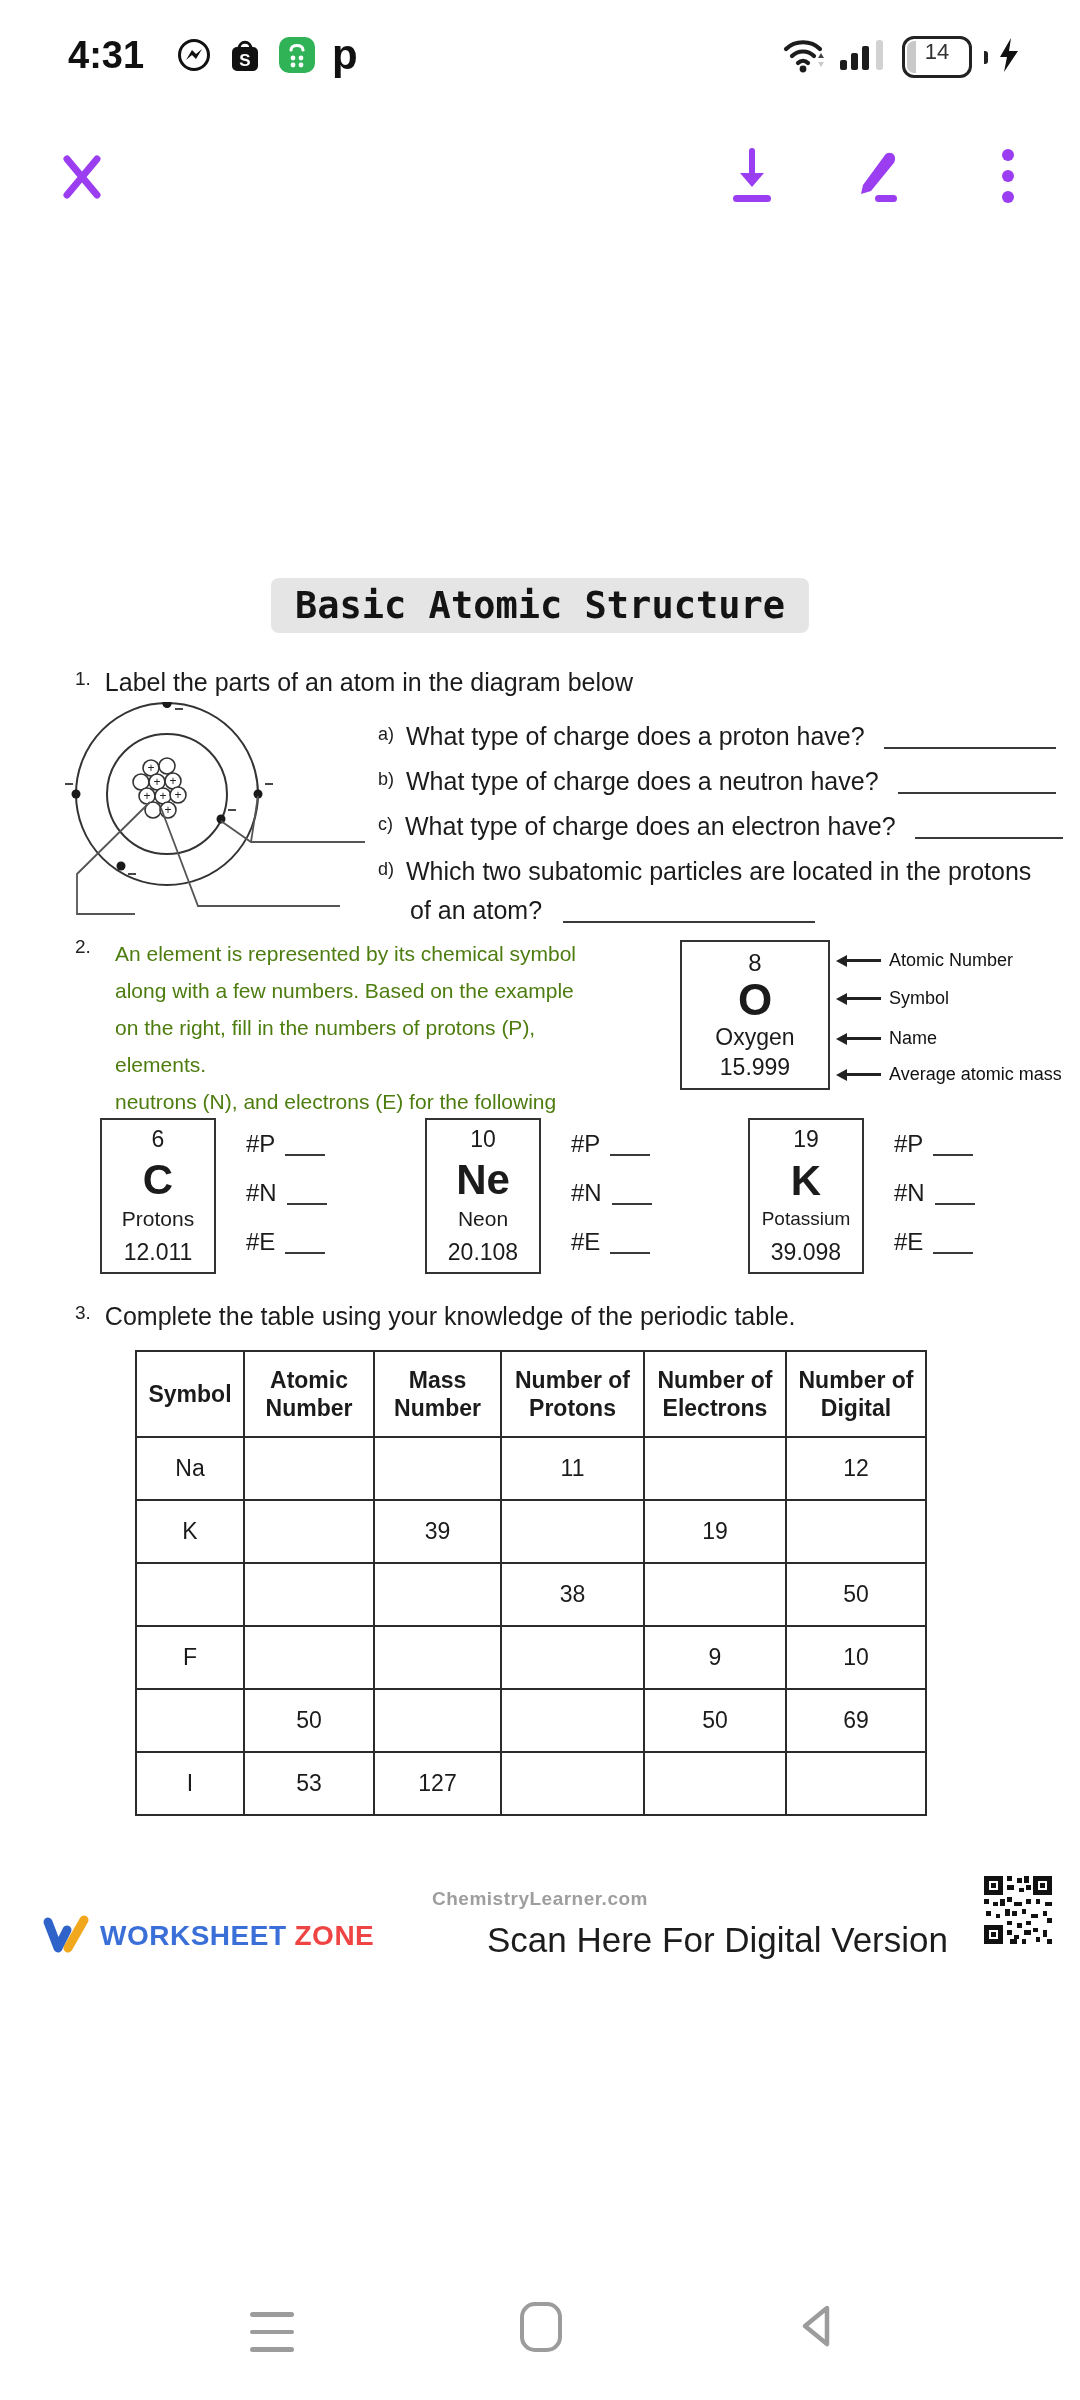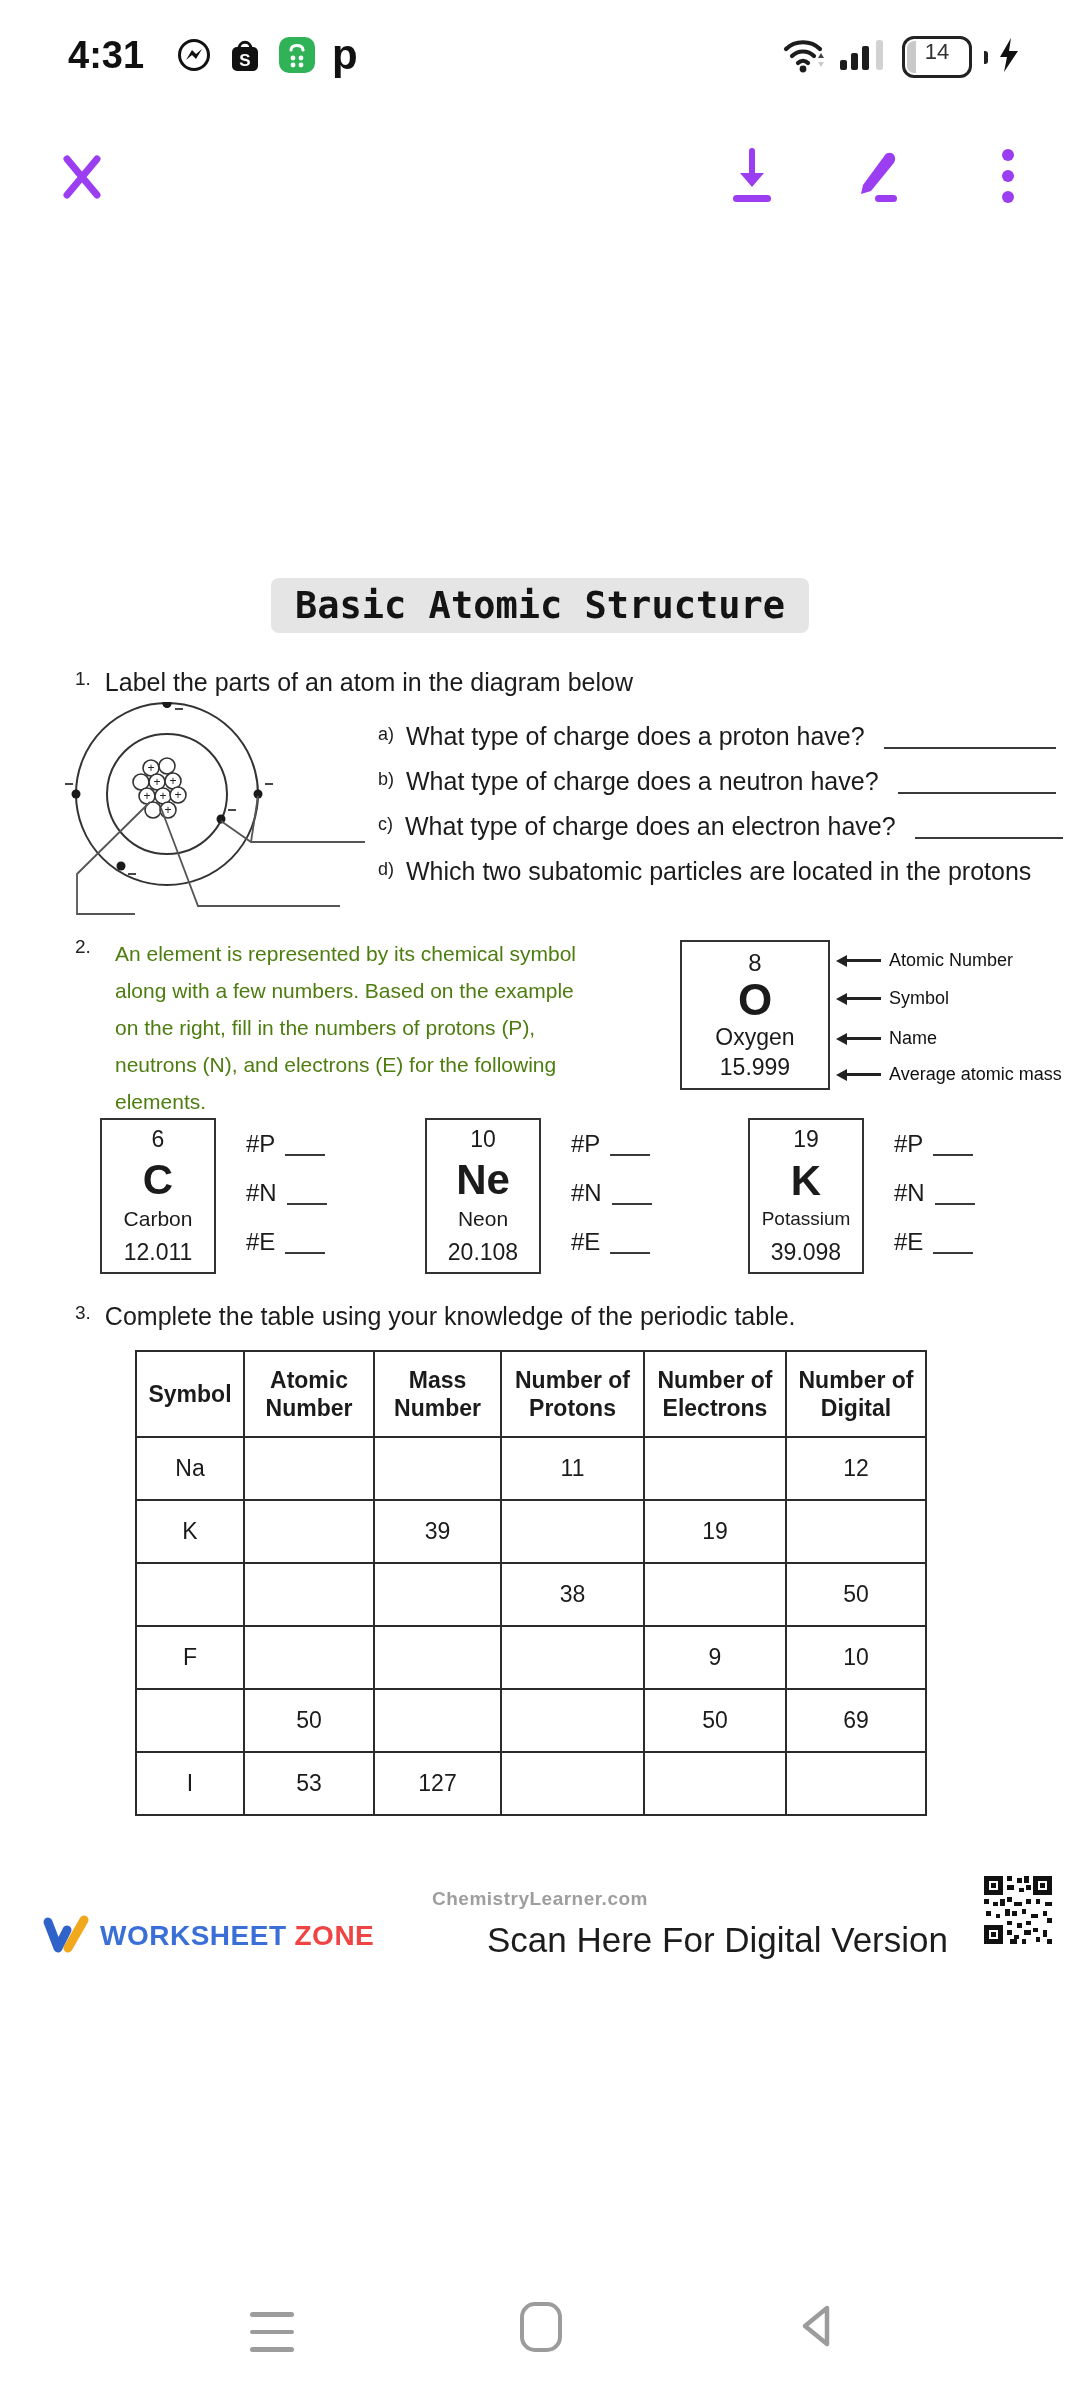--- a/index.html
+++ b/index.html
@@ -271,31 +271,35 @@
     <div class="subq" style="top:767px;">
       <span class="subletter">b)</span><span>What type of charge does a neutron have?</span>
       <span class="blank" style="width:158px;margin-left:12px;"></span>
     </div>
     <div class="subq" style="top:812px;">
       <span class="subletter">c)</span><span>What type of charge does an electron have?</span>
       <span class="blank" style="width:148px;margin-left:12px;"></span>
     </div>
     <div class="subq" style="top:857px;">
       <span class="subletter">d)</span><span>Which two subatomic particles are located in the protons</span>
+      <div style="margin-left:32px;margin-top:10px;">
+        <span>of an atom?</span>
+        <span class="blank" style="width:252px;margin-left:14px;"></span>
+      </div>
     </div>
 
     <div class="qline" style="left:75px;top:936px;width:600px;">
       <span class="qnum">2.</span><span style="display:inline;"></span>
     </div>
     <div class="q2text">
       <div class="l" style="text-indent:40px;margin-top:-1px;">An element is represented by its chemical symbol</div>
       <div class="l" style="margin-left:40px;">along with a few numbers. Based on the example</div>
       <div class="l" style="margin-left:40px;">on the right, fill in the numbers of protons (P),</div>
+      <div class="l" style="margin-left:40px;">elements.</div>
       <div class="l" style="margin-left:40px;">neutrons (N), and electrons (E) for the following</div>
-      <div class="l" style="margin-left:40px;">elements.</div>
     </div>
 
     <div class="example-wrap">
       <div class="example-box">
         <div class="ex-num">8</div>
         <div class="ex-sym">O</div>
         <div class="ex-name">Oxygen</div>
         <div class="ex-mass">15.999</div>
       </div>
       <div class="ex-label" style="top:10px;">
@@ -325,21 +329,21 @@
             <span class="arr-line"></span>
           </span>
         <span class="txt">Average atomic mass</span>
       </div>
     </div>
 
     <div class="elem-group" style="left:100px;">
       <div class="elem-box">
         <div class="eb-num">6</div>
         <div class="eb-sym">C</div>
-        <div class="eb-name">Carbon</div>
+        <div class="eb-name">Protons</div>
         <div class="eb-mass">12.011</div>
       </div>
       <div class="pne">
         <div class="pne-row"><span>#P</span><span class="blank w40"></span></div>
         <div class="pne-row"><span>#N</span><span class="blank w40"></span></div>
         <div class="pne-row"><span>#E</span><span class="blank w40"></span></div>
       </div>
     </div>
     <div class="elem-group" style="left:425px;">
       <div class="elem-box">

